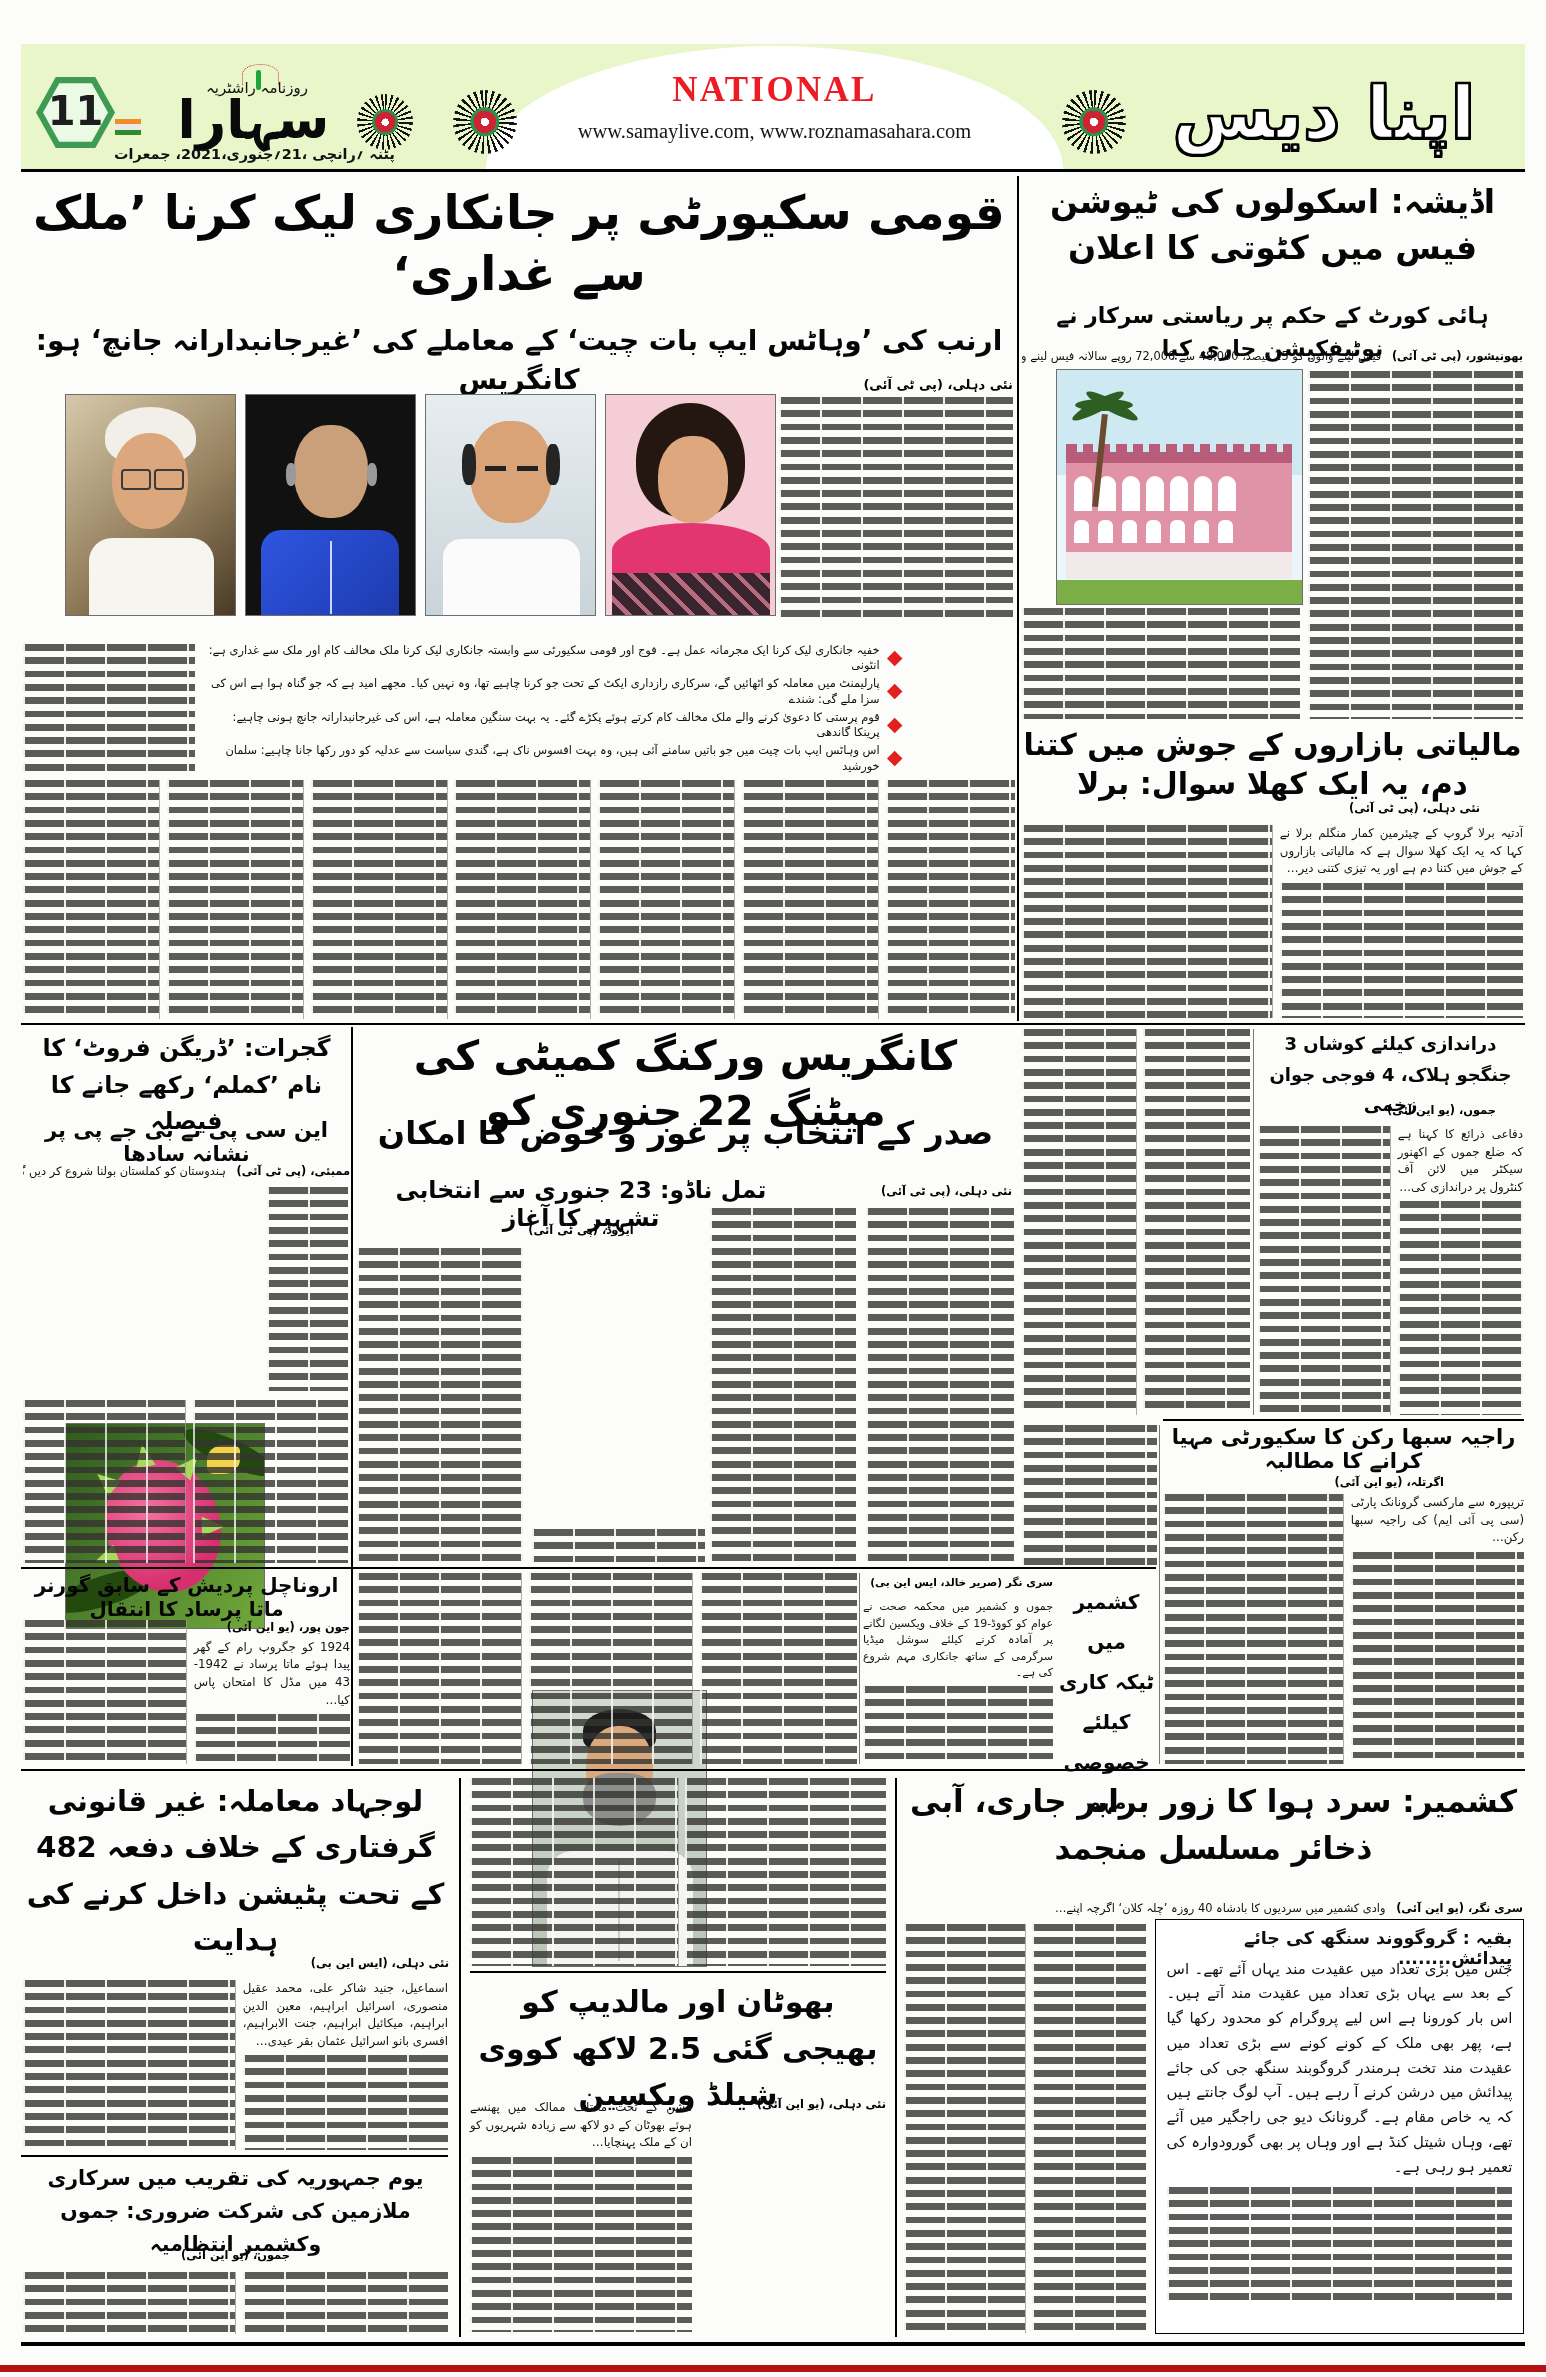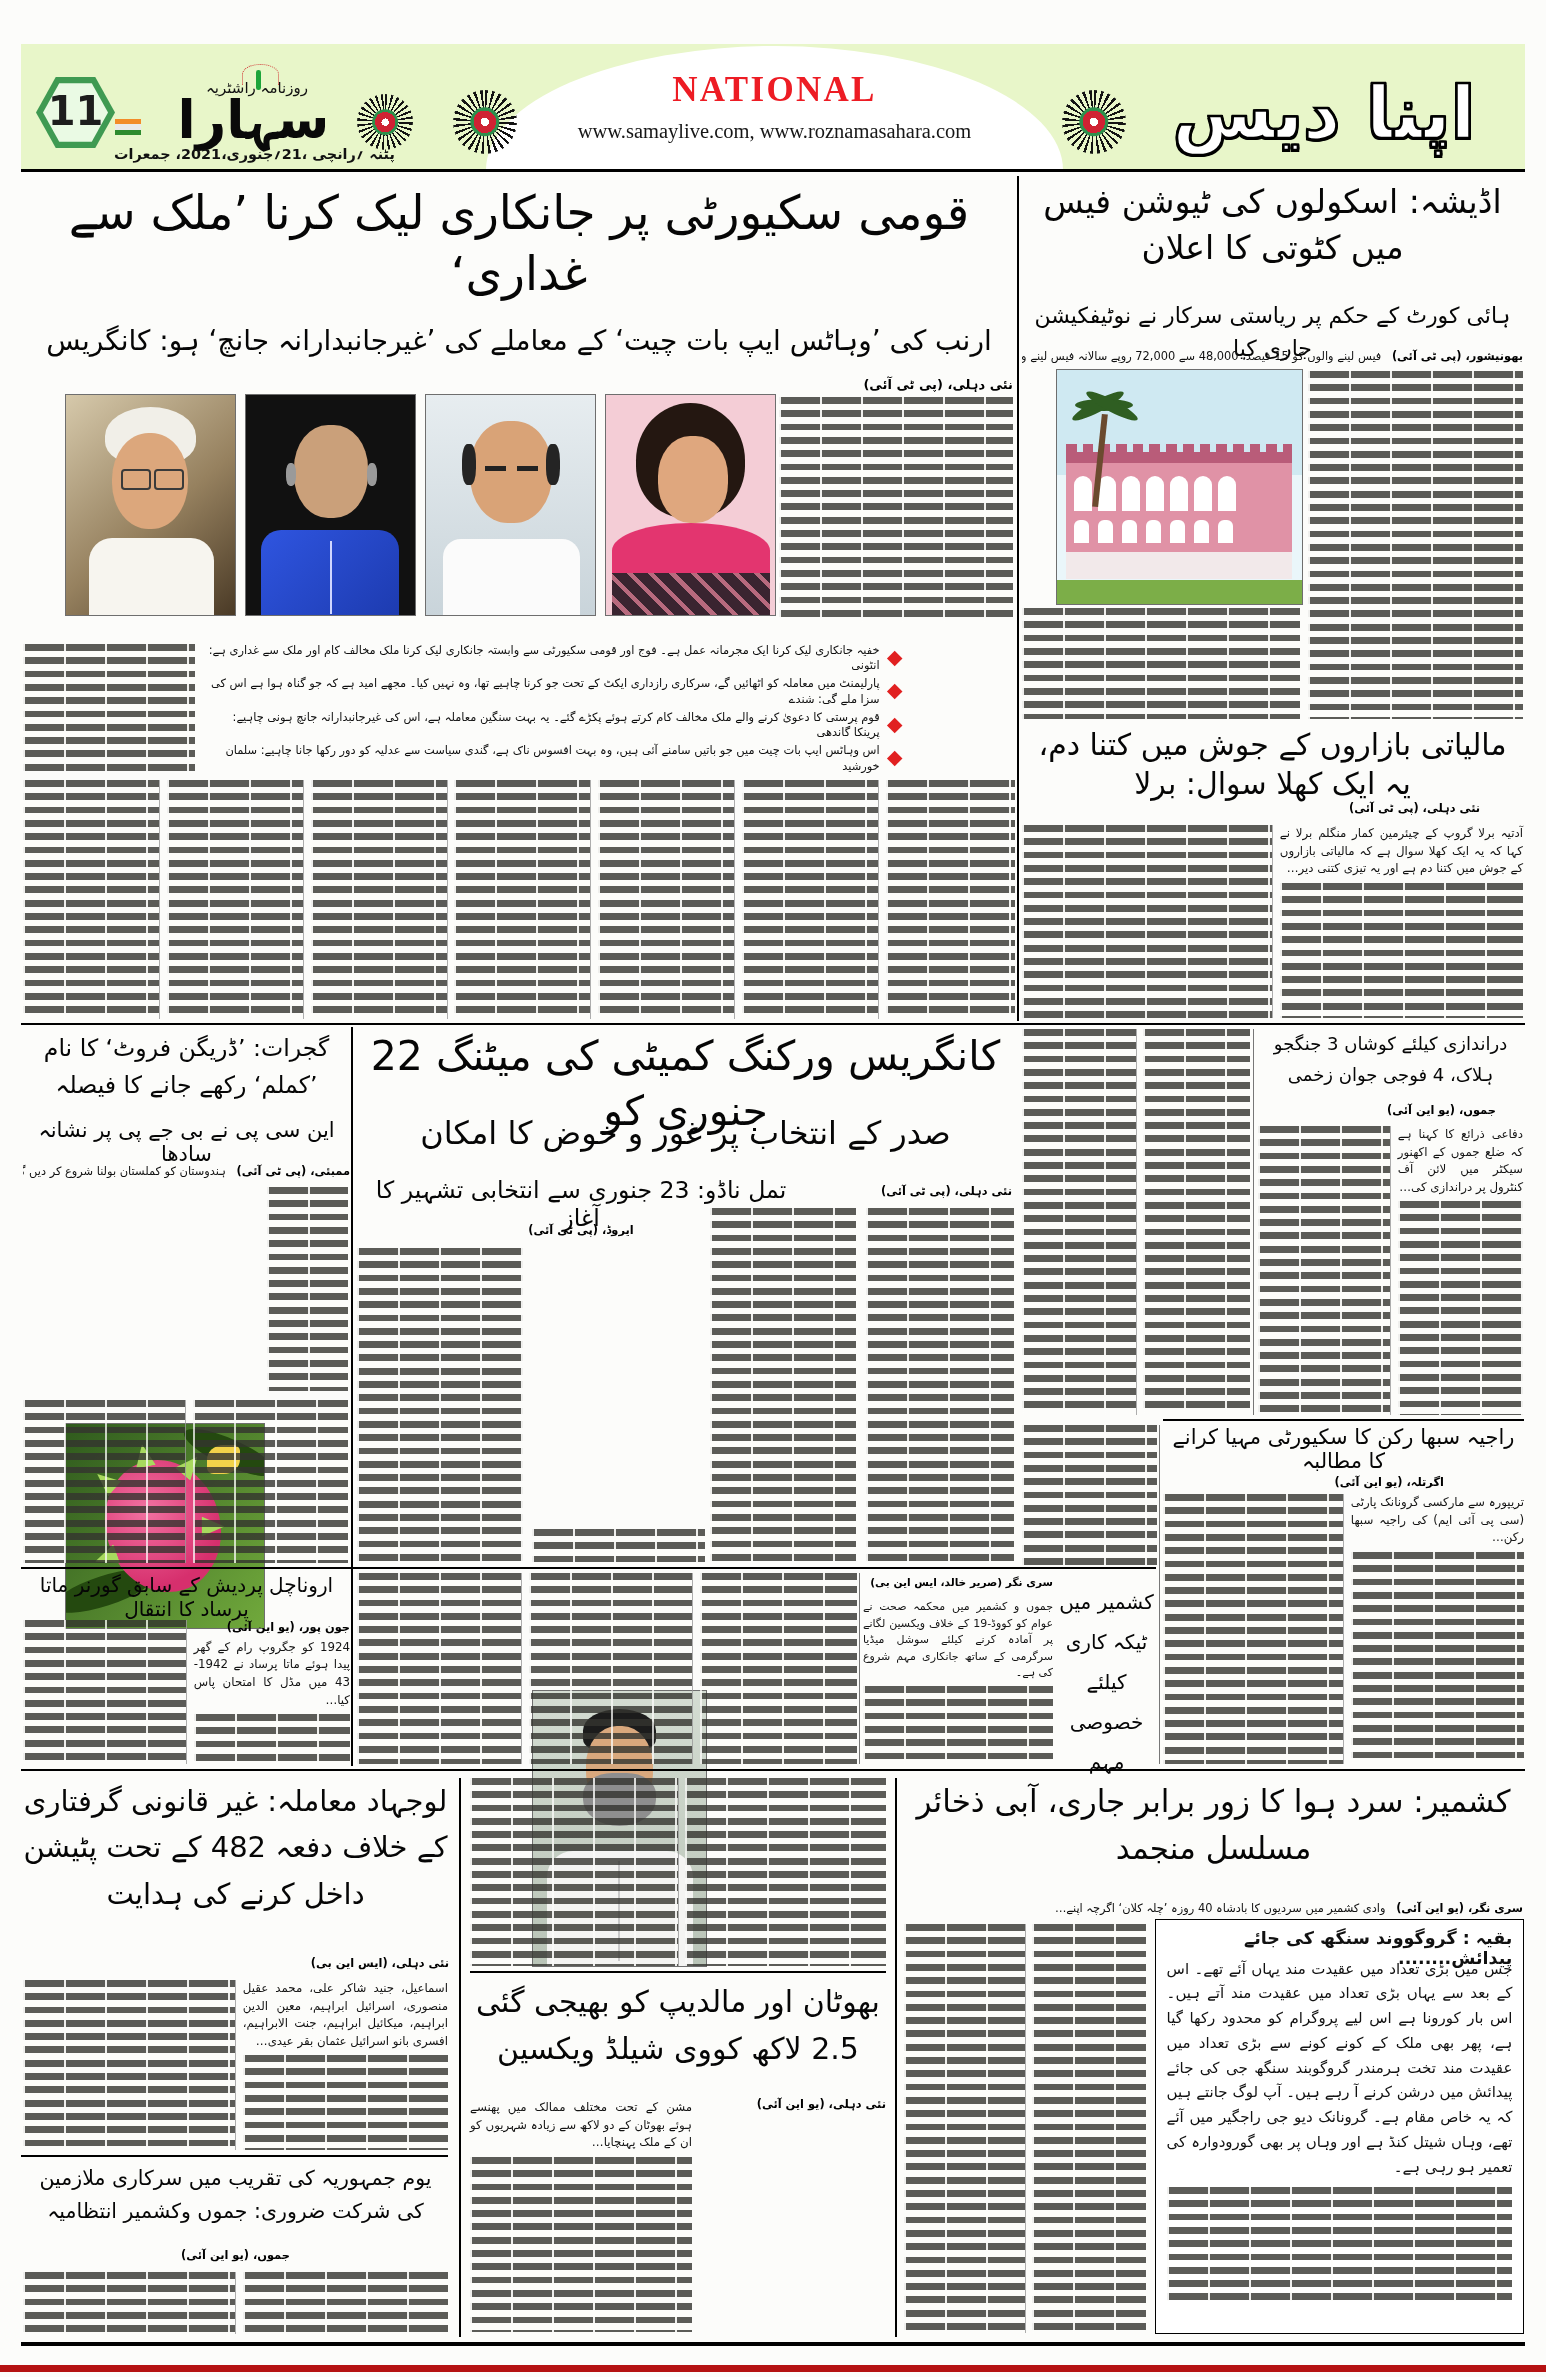--- a/index.html
+++ b/index.html
@@ -1,20 +1,20 @@
 <!DOCTYPE html>
 <html lang="ur" style="font-size:12px"><head>
 <meta charset="utf-8">
 <style>
   html,body{margin:0;padding:0;background:#e9e9e9}
   #page{position:relative;width:1546px;height:2377px;background:#fcfcfa;overflow:hidden;
         font-family:"DejaVu Sans",sans-serif;color:#111}
   .abs{position:absolute}
   .urdu{direction:rtl}
-  .hl{font-weight:400;color:#060606;text-align:center}
+  .hl{font-weight:700;color:#060606;text-align:center}
   .date{font-weight:700;font-size:11.4px;white-space:nowrap;color:#000}
   .frag{font-size:11.8px;line-height:1.5;text-align:justify;color:#141414}
   .greek{background-image:
       repeating-linear-gradient(to right, rgba(252,252,250,.92) 0 2.3px, transparent 2.3px 41px),
       repeating-linear-gradient(to bottom,#34342f 0 6.8px, transparent 6.8px 13.3px);
       opacity:.8}
   .cols{display:flex;direction:rtl}
   .cols>*{flex:1;min-width:0}
   .cols>*:not(:first-child){border-right:0.8px solid #9a9a9a;padding-right:6.8px;margin-right:6.8px}
   .col{display:flex;flex-direction:column;gap:4.6px}

